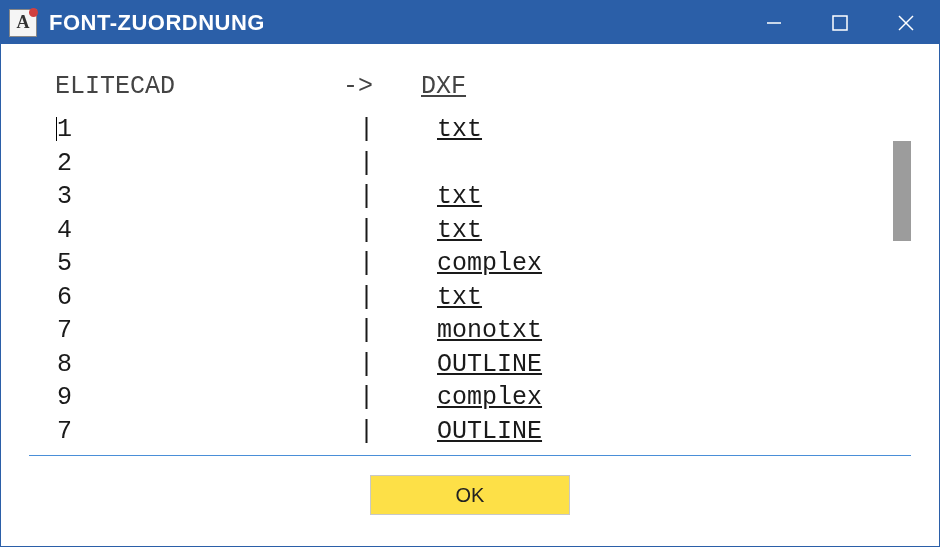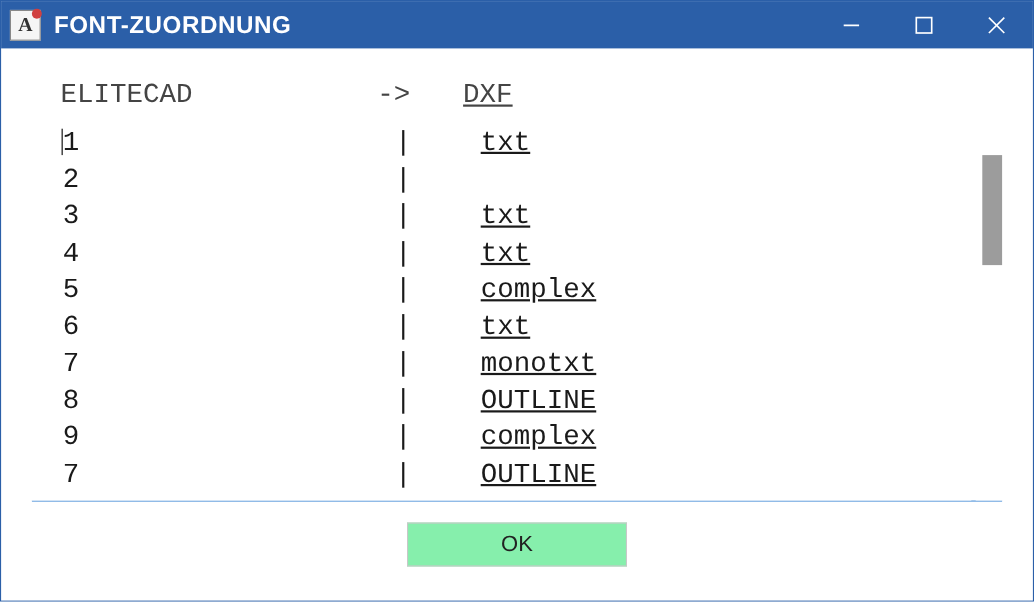--- a/index.html
+++ b/index.html
@@ -133,21 +133,21 @@
     height: 78px;
     display: flex;
     align-items: center;
     justify-content: space-around;
     padding: 0 100px;
     flex-shrink: 0;
   }
   .btn {
     width: 200px;
     height: 40px;
-    background: #86efac;
+    background: #fde047;
     border: 1px solid #c8c8c8;
     font-size: 20px;
     color: #222;
     display: flex;
     align-items: center;
     justify-content: center;
     cursor: default;
   }
 </style>
 </head>

